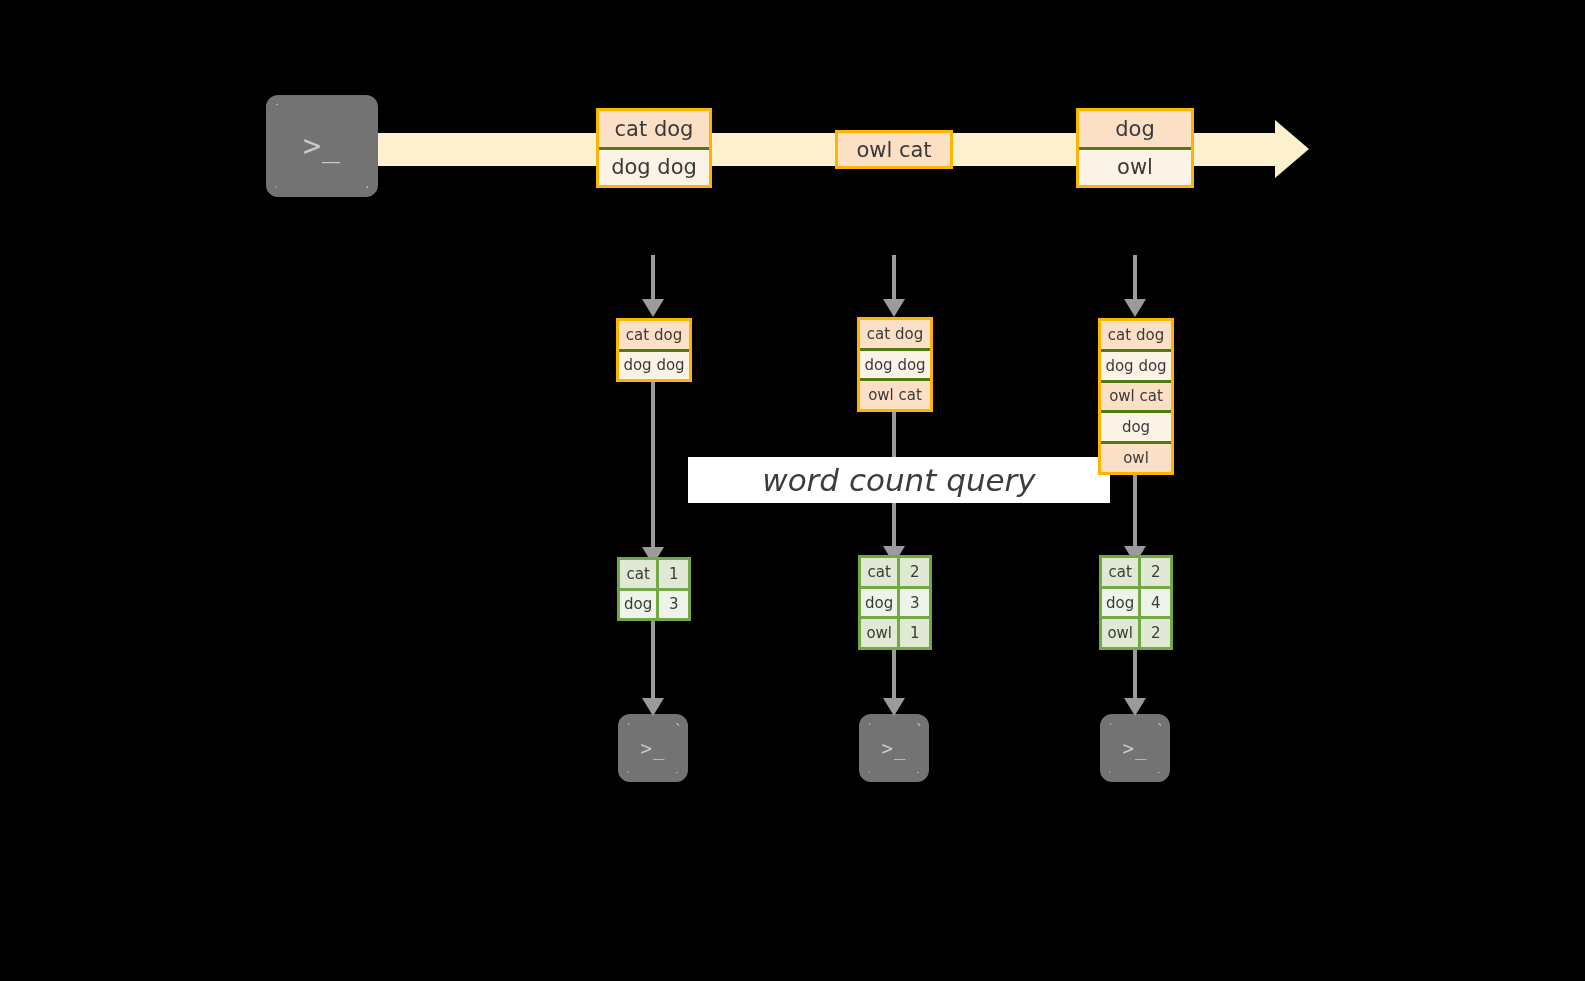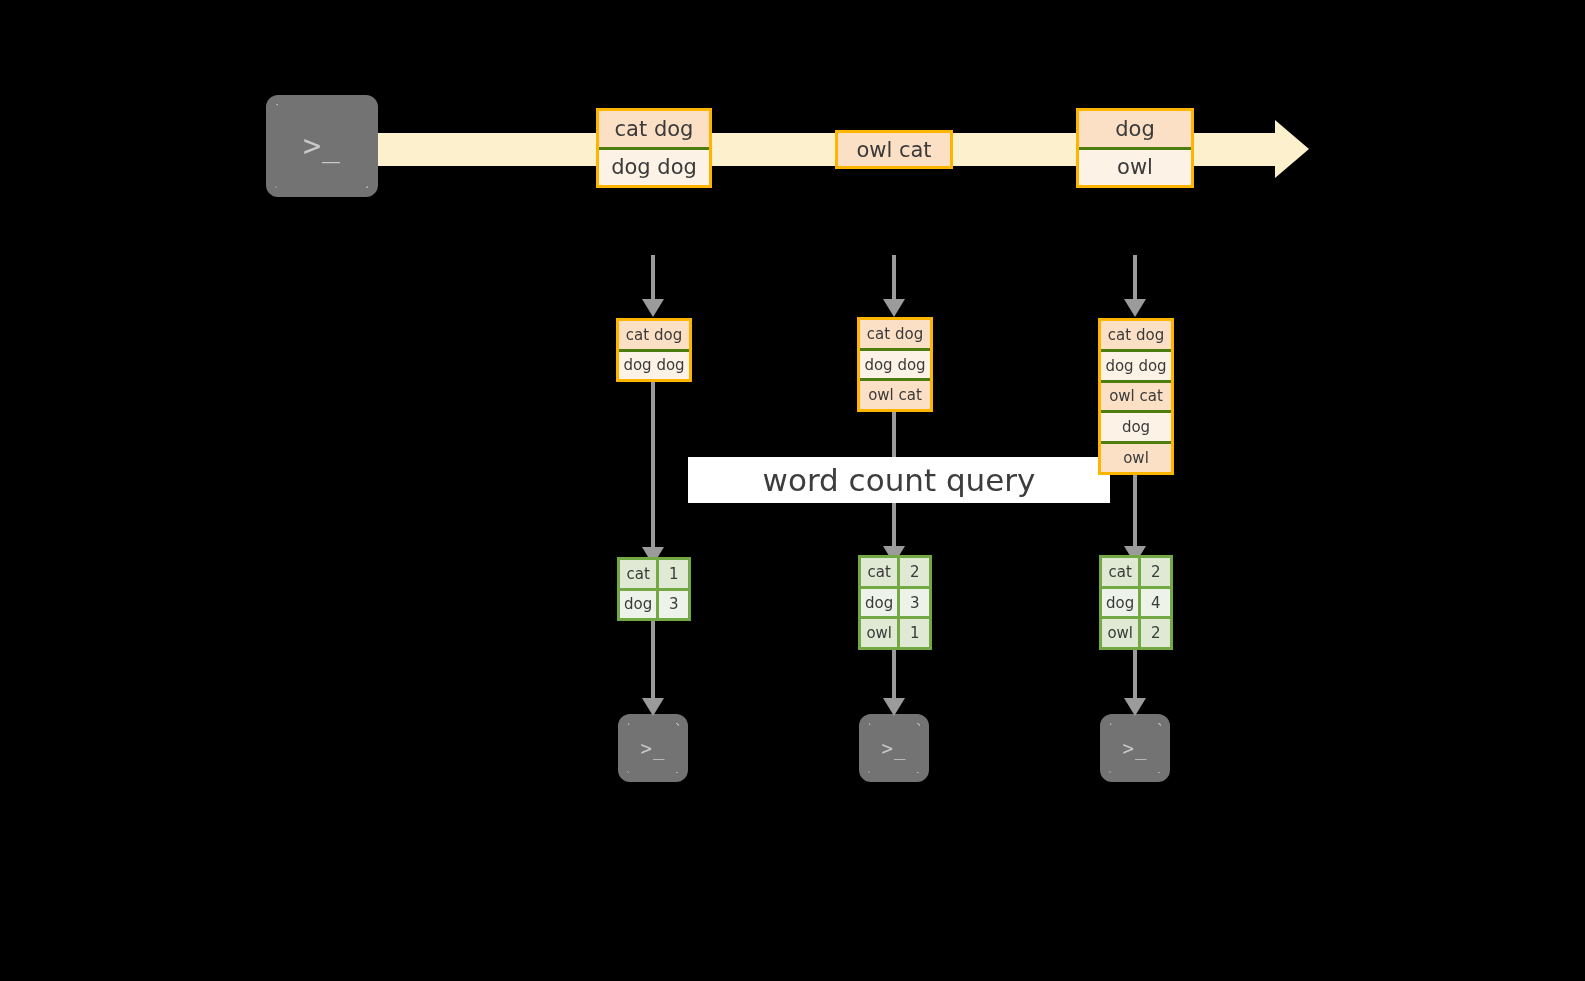--- a/index.html
+++ b/index.html
@@ -299,16 +299,16 @@
     <div class="conn-head"></div>
   </div>
 
   <div class="term" style="left:1100px; top:714px; width:70px; height:68px;">
     <div class="term-inner">
       <span class="term-glyph" style="font-size:19px;">&gt;_</span>
     </div>
   </div>
 
   <div class="query-band" style="left:688px; top:457px; width:422px; height:46px;">
-    <span style="font-size:31px;">word count query</span>
+    <span style="font-size:31px;font-style:italic;">word count query</span>
   </div>
 
 </div>
 
 </body></html>

